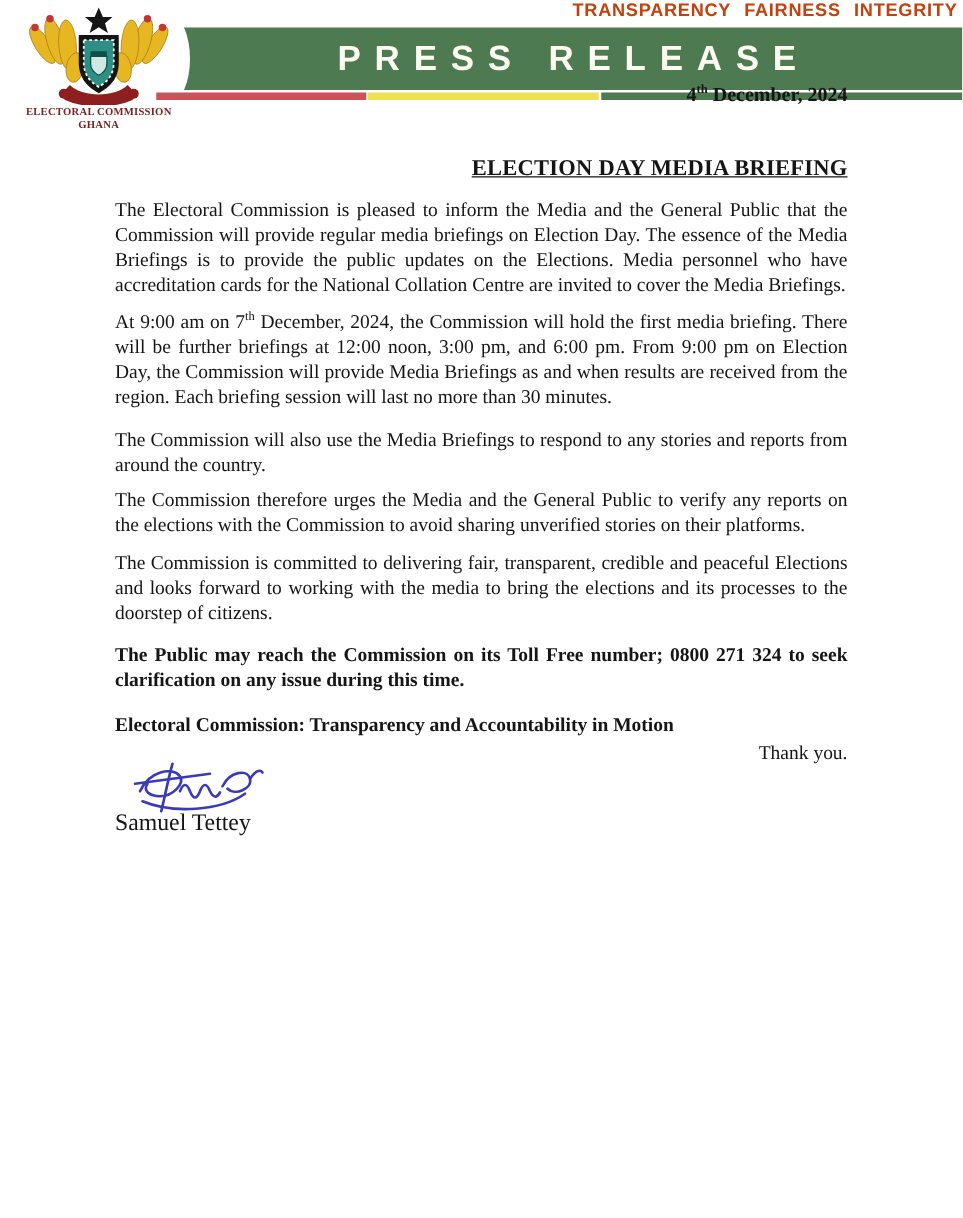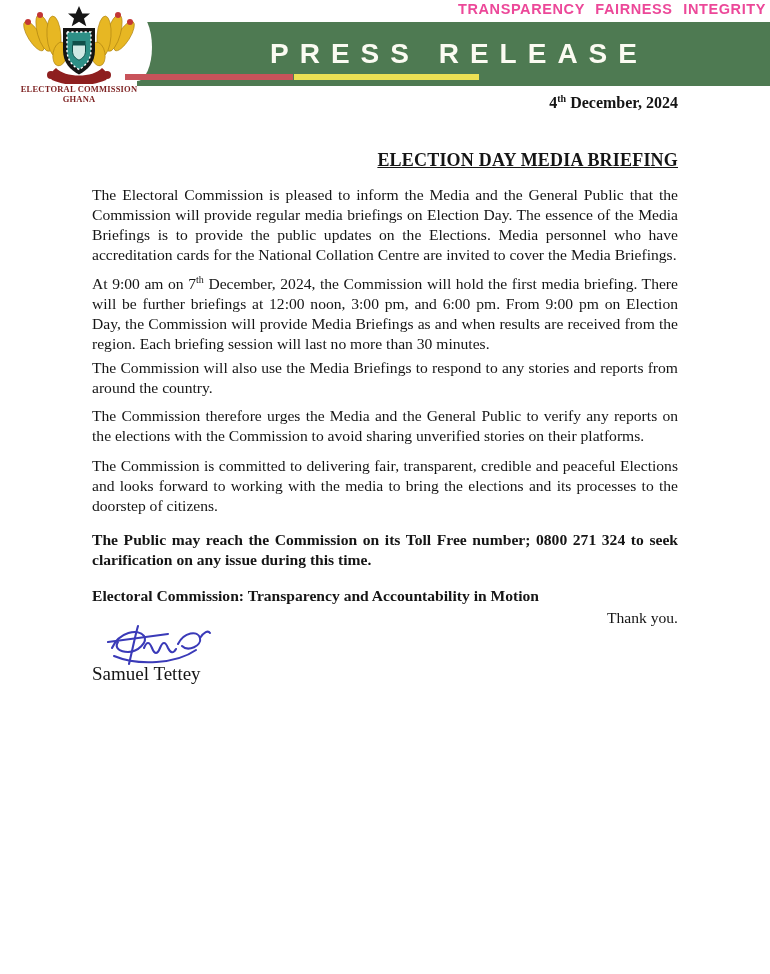--- a/index.html
+++ b/index.html
@@ -1,51 +1,51 @@
 <!DOCTYPE html>
 <html><head>
 <meta charset="utf-8">
 <style>
   html,body{margin:0;padding:0;background:#ffffff;}
   .page{position:relative;width:770px;height:974px;background:#ffffff;overflow:hidden;
         font-family:"Liberation Serif",serif;color:#151515;}
 
   
   .motto{position:absolute;top:1px;right:4px;font-family:"Liberation Sans",sans-serif;
-         font-weight:700;font-size:14.5px;letter-spacing:.6px;word-spacing:6px;color:#ec4899;}
+         font-weight:700;font-size:14.5px;letter-spacing:.6px;word-spacing:6px;color:#c2410c;}
 
   
-  .banner{position:absolute;top:22px;left:137px;right:0;height:64px;background:#4e7a52;
+  .banner{position:absolute;top:22px;left:137px;right:0;height:50px;background:#4e7a52;
           display:flex;align-items:center;justify-content:center;}
   .banner-notch{position:absolute;left:-15px;top:-9px;width:30px;height:68px;
                 background:#ffffff;border-radius:50%;}
   .banner-title{font-family:"Liberation Sans",sans-serif;font-weight:700;font-size:28px;
                 color:#fbfbf2;letter-spacing:11px;padding-left:11px;white-space:pre;}
 
   
   .stripe{position:absolute;top:74px;left:125px;right:0;height:6px;display:flex;}
   .seg-red{width:168px;background:#c8535a;}
   .seg-yellow{width:185px;background:#ece054;margin-left:1px;}
   .seg-green{flex:1;background:#4e7a52;margin-left:2px;}
 
   
   .logo{position:absolute;left:16px;top:4px;width:126px;text-align:center;}
   .logo svg{display:block;margin:0 auto;}
   .logo-text{font-weight:700;color:#7c1f1f;font-size:8.5px;line-height:10px;letter-spacing:.2px;}
 
   
   .content{position:absolute;left:92px;top:0;width:586px;}
-  .date{margin-top:94px;height:20px;text-align:right;font-weight:700;font-size:16px;}
+  .date{margin-top:68px;height:20px;text-align:right;font-weight:700;font-size:16px;}
   sup{font-size:10px;line-height:0;vertical-align:super;}
   .title{margin:36px 0 0;text-align:right;font-size:18px;font-weight:700;height:20px;}
   .title span{text-decoration:underline;letter-spacing:.2px;}
   p{margin:0;text-align:justify;font-size:15.6px;line-height:20px;}
   .p1{margin-top:15px;}
   .p2{margin-top:9px;}
-  .p3{margin-top:4px;}
+  .p3{margin-top:15px;}
   .p4{margin-top:8px;}
   .p5{margin-top:10px;}
   .p6{margin-top:14px;font-weight:700;}
   .tagline{margin-top:16px;font-weight:700;text-align:left;}
   .thanks{margin-top:2px;text-align:right;}
   .signature{display:block;margin:-6px 0 0 12px;}
   .sig-name{font-size:19px;line-height:20px;margin-top:-4px;}
   .sig-title{font-size:15.6px;line-height:20px;}
 </style>
 </head>

